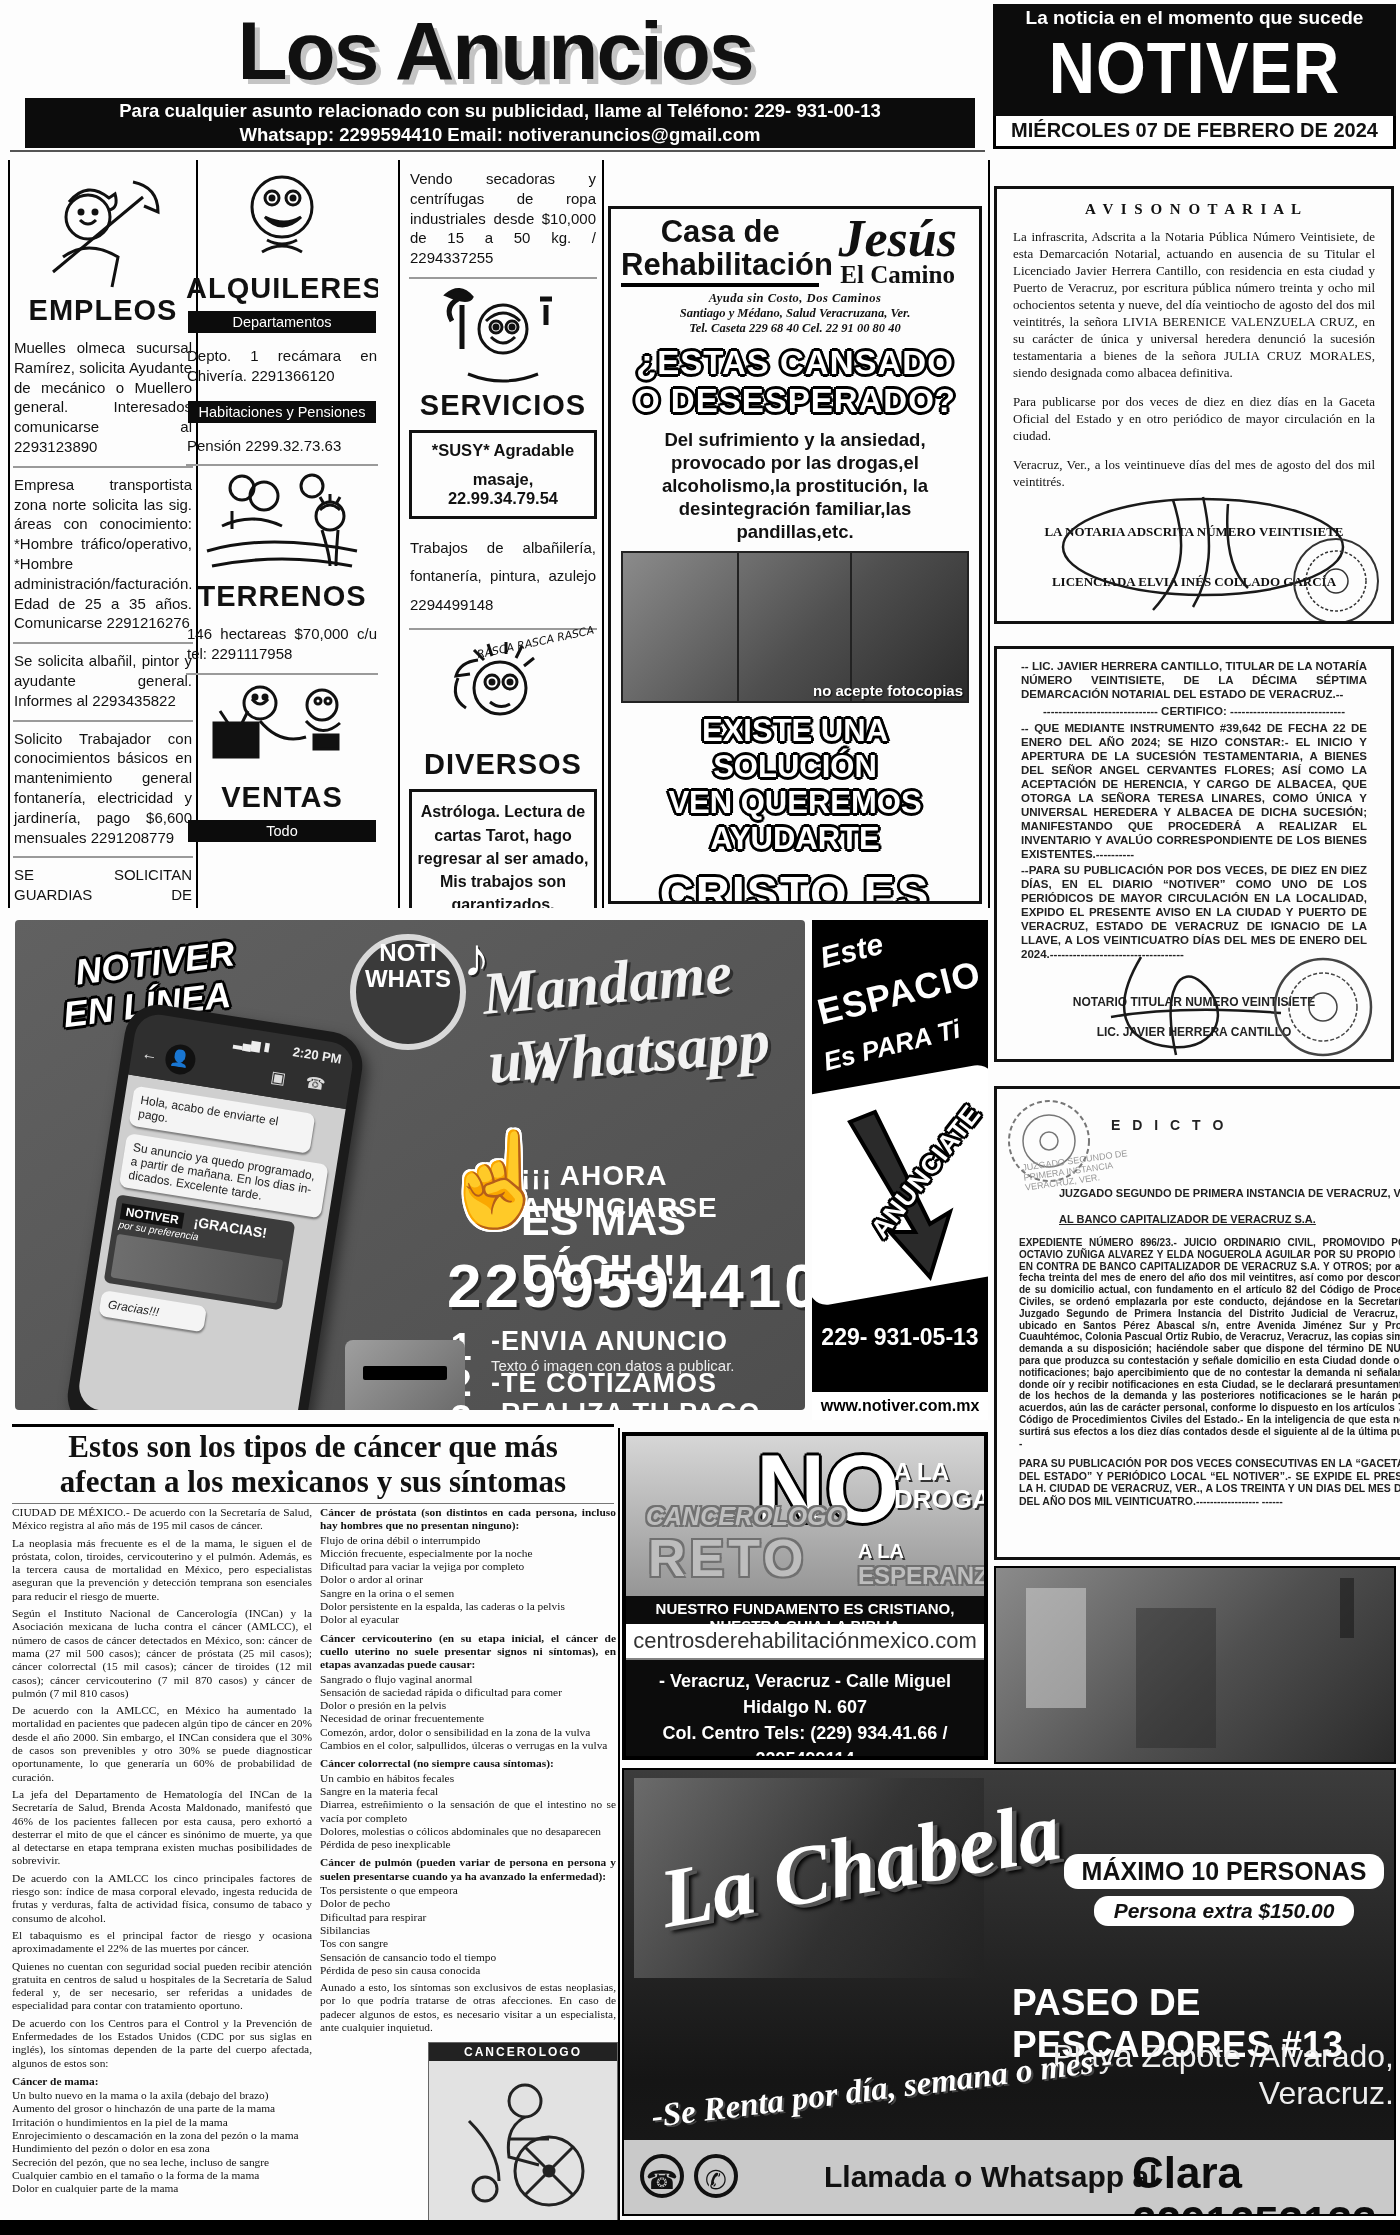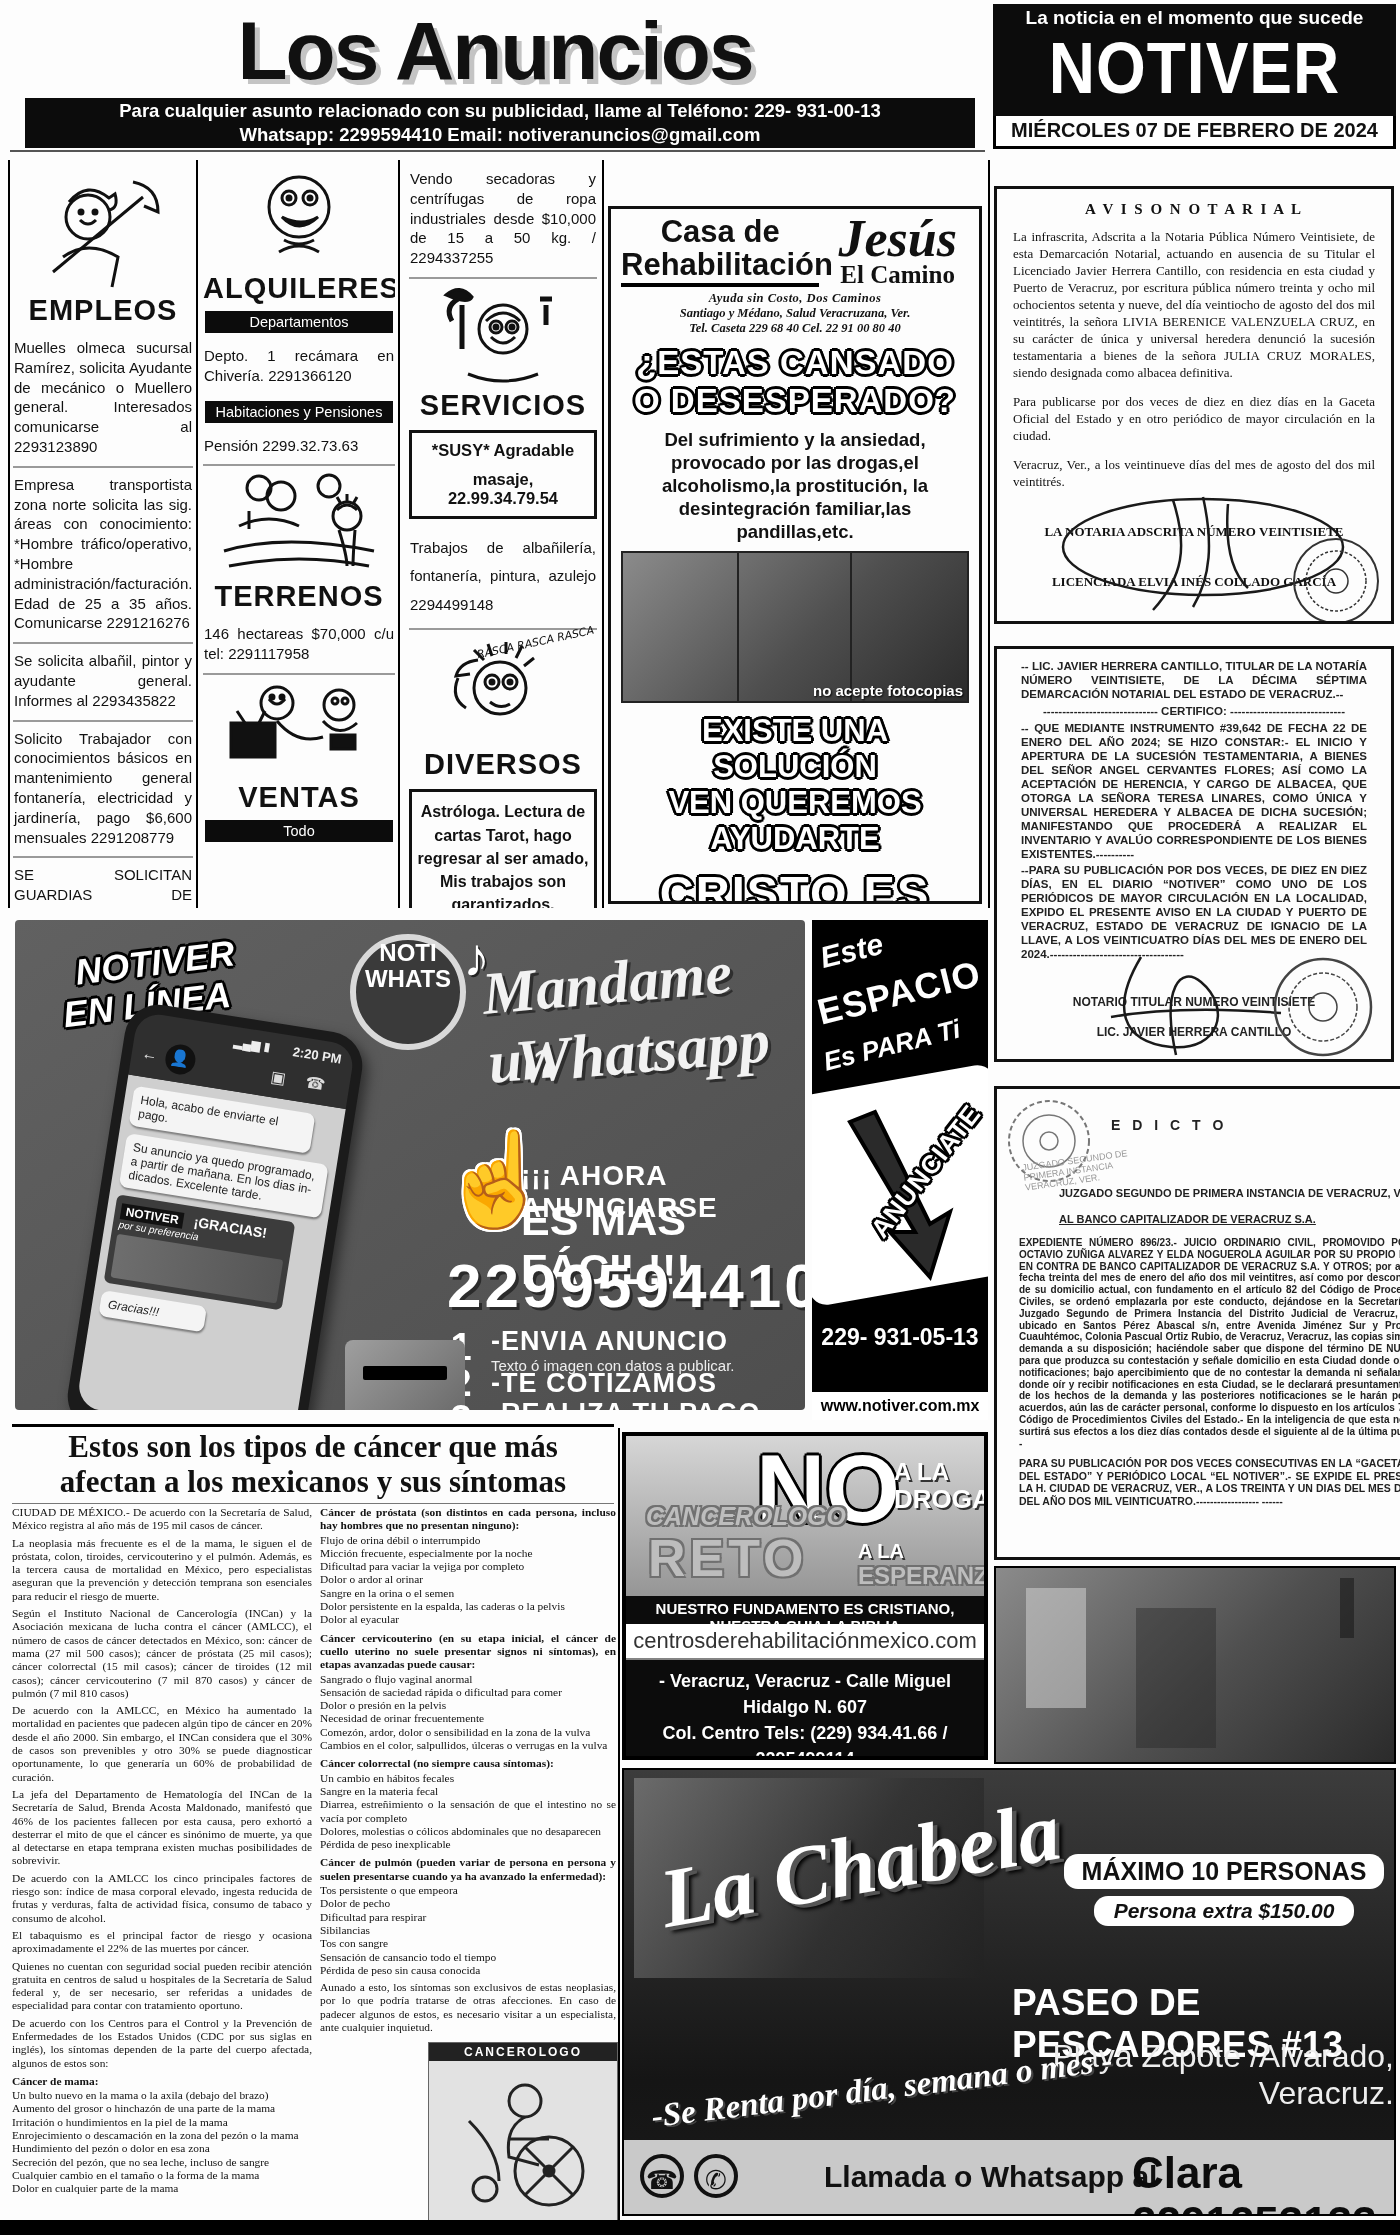--- a/index.html
+++ b/index.html
@@ -68,21 +68,21 @@
       </g>
     </svg>
     <div class="secTitle">EMPLEOS</div>
     <div class="ad">Muelles olmeca sucursal Ramírez, solicita Ayudante de mecánico o Muellero general. Interesados comunicarse al 2293123890</div>
     <div class="ad">Empresa transportista zona norte solicita las sig. áreas con conocimiento: *Hombre tráfico/operativo, *Hombre administración/facturación. Edad de 25 a 35 años. Comunicarse 2291216276</div>
     <div class="ad">Se solicita albañil, pintor y ayudante general. Informes al 2293435822</div>
     <div class="ad">Solicito Trabajador con conocimientos básicos en mantenimiento general fontanería, electricidad y jardinería, pago $6,600 mensuales 2291208779</div>
     <div class="ad">SE SOLICITAN GUARDIAS DE SEGURIDAD, INFO TEL: 2291735695</div>
   </div>
 
-  <div class="abs" style="left:203px;top:162px;width:192px;height:746px;overflow:hidden;">
+  <div class="abs" style="left:186px;top:162px;width:192px;height:746px;overflow:hidden;">
     <svg class="doodle" width="110" height="108" viewBox="0 0 110 108">
       <g stroke="#111" stroke-width="3" fill="none">
         <circle cx="55" cy="45" r="30"></circle>
           <circle cx="45" cy="36" r="7"></circle>
           <circle cx="66" cy="36" r="7"></circle>
         <circle cx="45" cy="36" r="2" fill="#111"></circle>
           <circle cx="66" cy="36" r="2" fill="#111"></circle>
         <path d="M38 55 q17 18 36 0 q-16 10 -36 0z" fill="#111"></path>
           <path d="M40 78 q15 8 30 0"></path>
           <path d="M35 90 q20 -12 40 0"></path>

